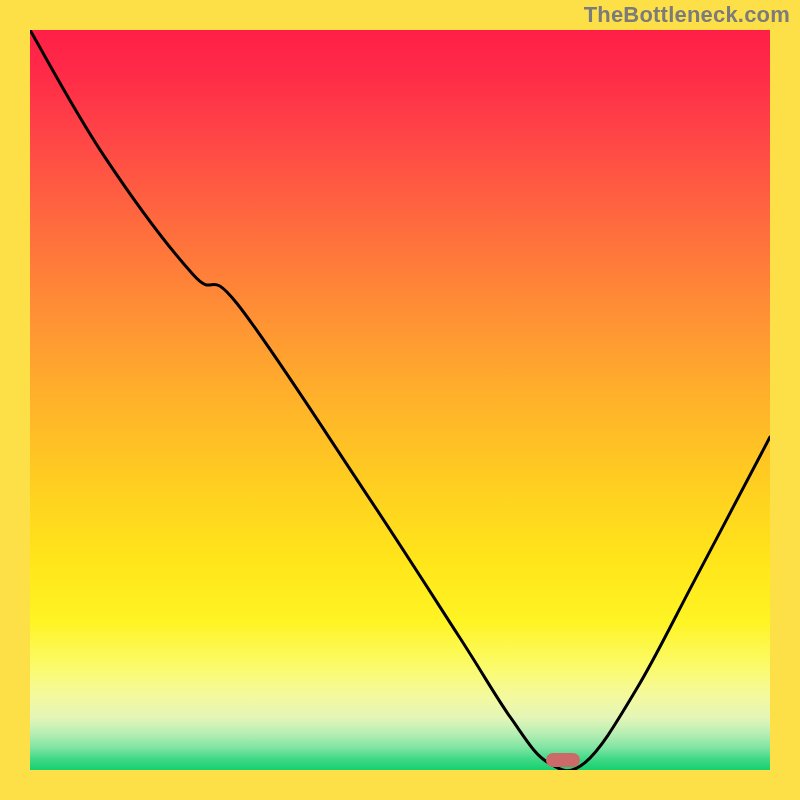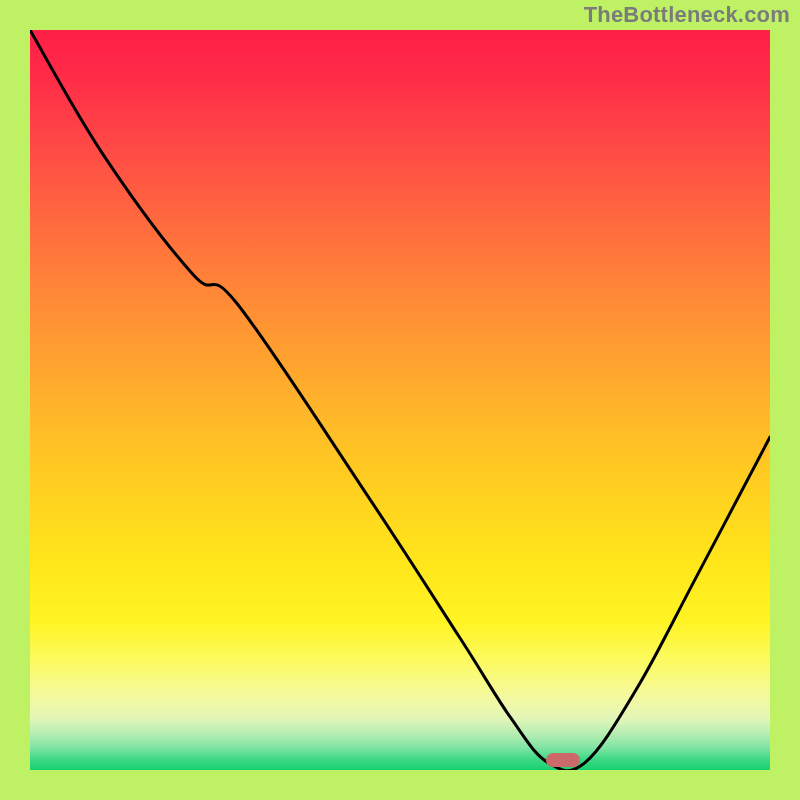--- a/index.html
+++ b/index.html
@@ -6,21 +6,21 @@
     margin: 0;
     padding: 0;
     width: 800px;
     height: 800px;
     background: #000;
     overflow: hidden;
   }
   .outer {
     width: 800px;
     height: 800px;
-    background: #bef264;
+    background: #fde047;
     position: relative;
   }
   .watermark {
     position: absolute;
     top: 2px;
     right: 10px;
     font-family: Arial, Helvetica, sans-serif;
     font-size: 22px;
     font-weight: 600;
     color: #7b7b7b;

